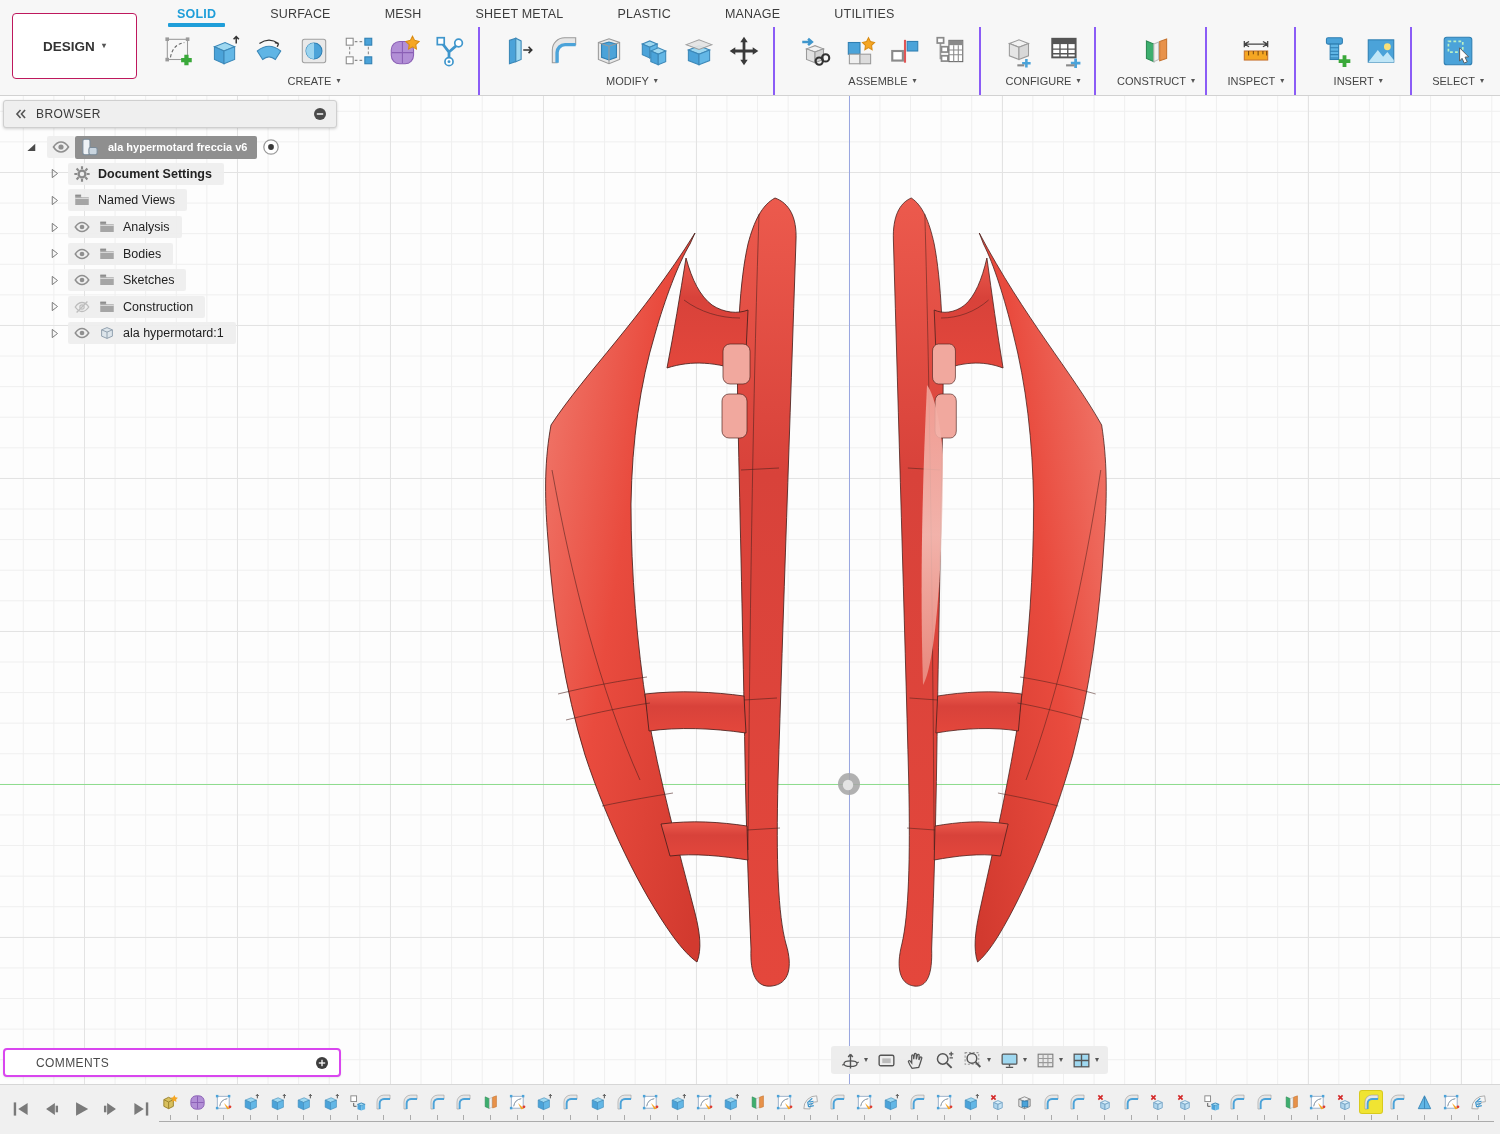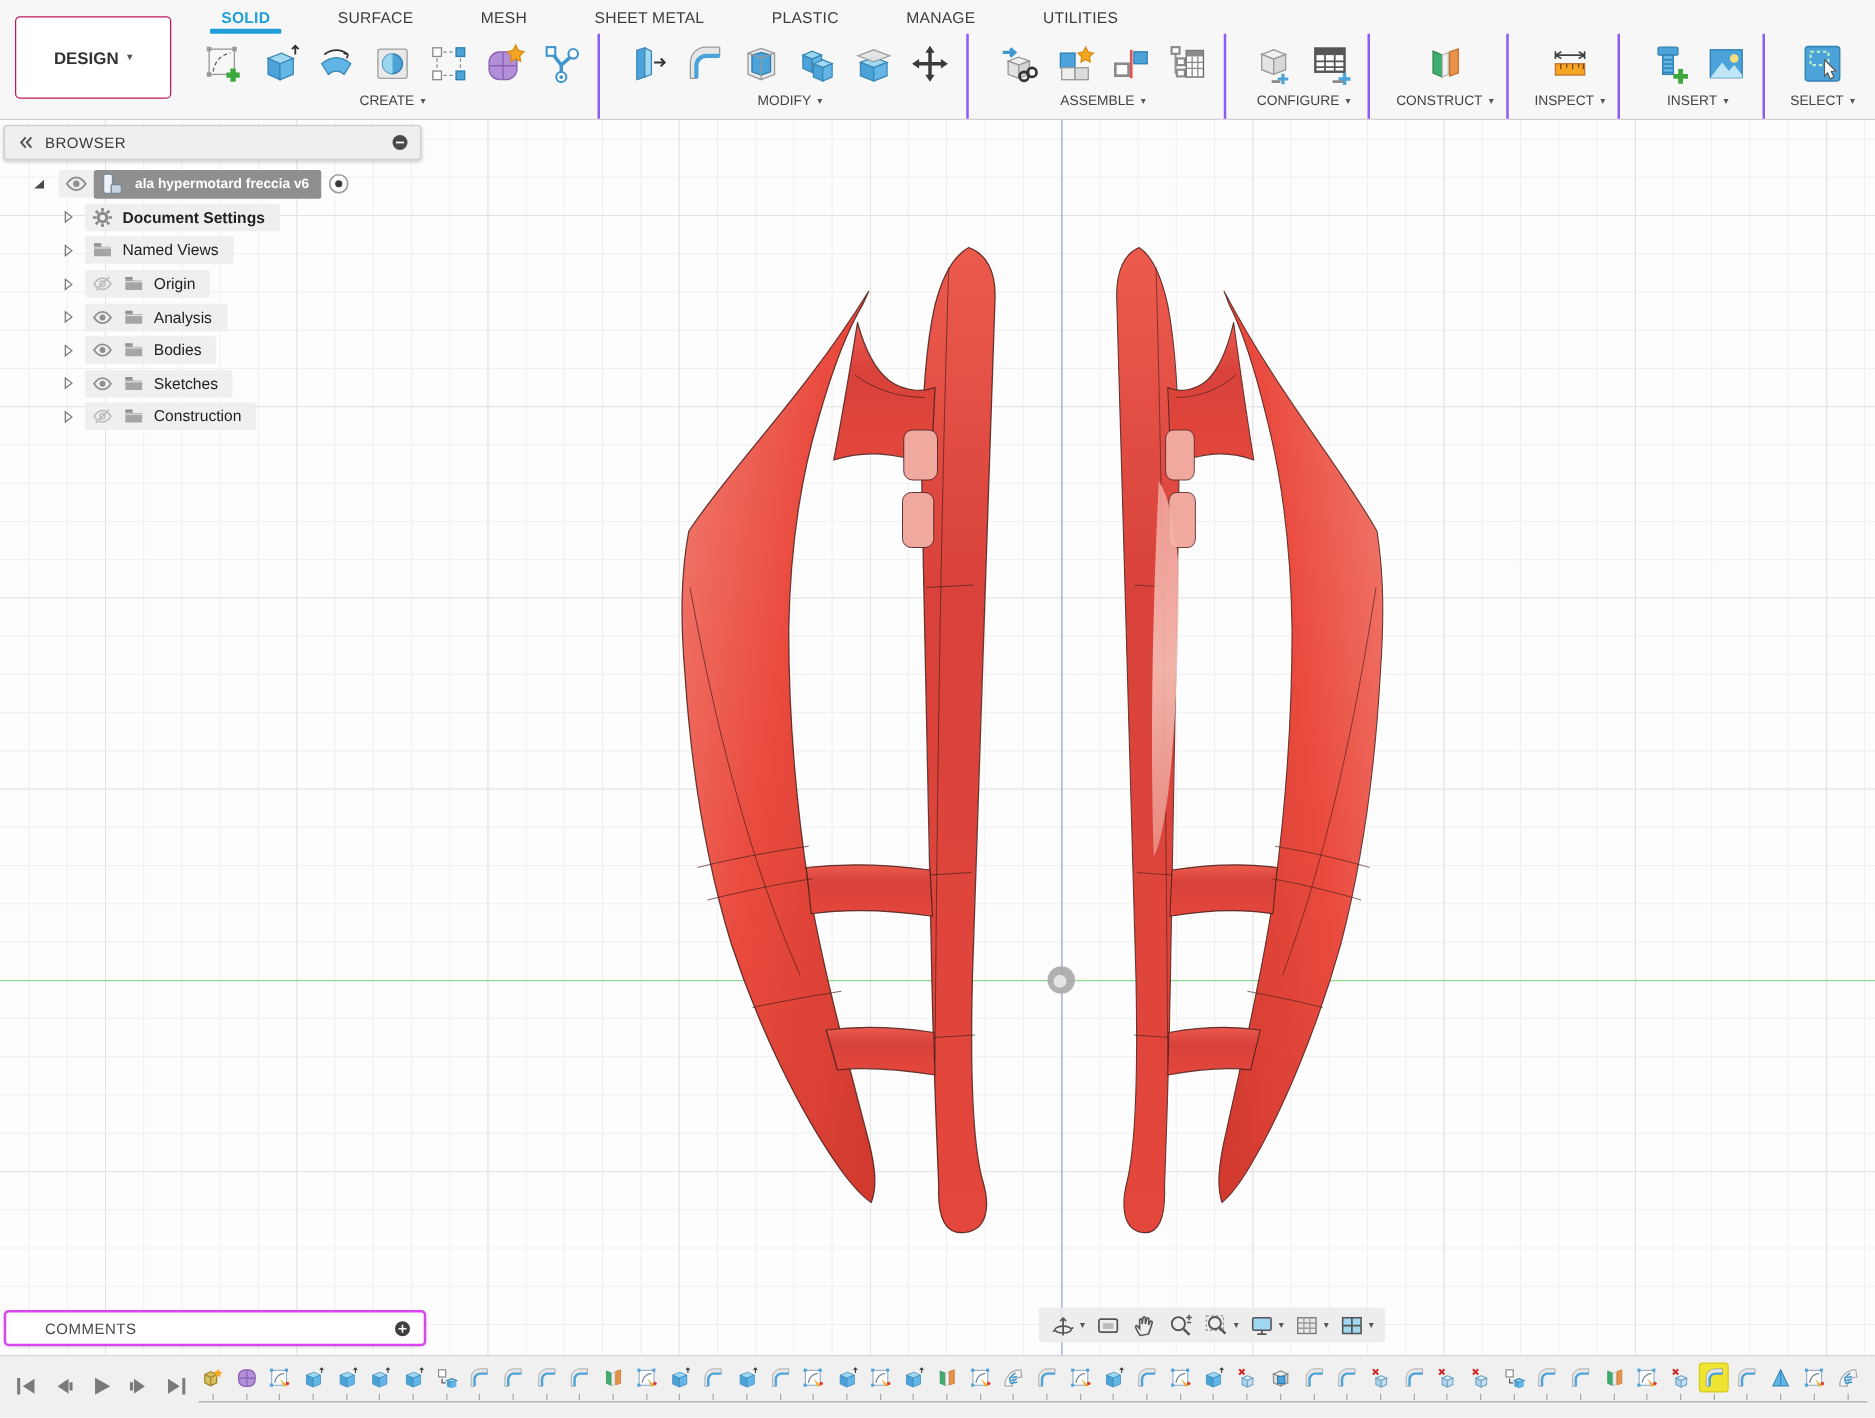--- a/index.html
+++ b/index.html
@@ -508,44 +508,20 @@
         </div>
         <div class="trow" style="padding-left: 44px;">
           <span class="caret">
             <svg viewBox="0 0 20 20">
               <path d="M7 4.5 L14 10 7 15.5 Z" fill="none" stroke="#777" stroke-width="1.3"></path>
             </svg>
           </span>
           <span class="rowpill" style="margin-left:6px;">
             <span class="bicon">
               <svg viewBox="0 0 20 20">
-                <path d="M2.5 10 C5 6.2 8 5 10 5 c2 0 5 1.2 7.5 5 C15 13.8 12 15 10 15 c-2 0 -5 -1.2 -7.5 -5 Z" fill="none" stroke="#bdbdbd" stroke-width="1.5"></path>
-                <circle cx="10" cy="10" r="2.4" fill="none" stroke="#bdbdbd" stroke-width="1.3"></circle>
-                <path d="M4 16 L16 4" stroke="#bdbdbd" stroke-width="1.5"></path>
-              </svg>
-            </span>
-            <span class="bicon">
-              <svg viewBox="0 0 20 20">
-                <path d="M2.5 5 h5.5 l1.5 2 h8 v8.5 h-15 Z" fill="#a5a5a5"></path>
-                <path d="M2.5 8.2 h15" stroke="#fff" stroke-width="1" opacity="0.7"></path>
-                <rect x="2.5" y="4" width="6.5" height="2" fill="#8d8d8d"></rect>
-              </svg>
-            </span>
-            <span>Origin</span>
-          </span>
-        </div>
-        <div class="trow" style="padding-left: 44px;">
-          <span class="caret">
-            <svg viewBox="0 0 20 20">
-              <path d="M7 4.5 L14 10 7 15.5 Z" fill="none" stroke="#777" stroke-width="1.3"></path>
-            </svg>
-          </span>
-          <span class="rowpill" style="margin-left:6px;">
-            <span class="bicon">
-              <svg viewBox="0 0 20 20">
                 <path d="M2.5 10 C5 6.2 8 5 10 5 c2 0 5 1.2 7.5 5 C15 13.8 12 15 10 15 c-2 0 -5 -1.2 -7.5 -5 Z" fill="none" stroke="#8f8f8f" stroke-width="1.6"></path>
                 <circle cx="10" cy="10" r="2.6" fill="#8f8f8f"></circle>
               </svg>
             </span>
             <span class="bicon">
               <svg viewBox="0 0 20 20">
                 <path d="M2.5 5 h5.5 l1.5 2 h8 v8.5 h-15 Z" fill="#a5a5a5"></path>
                 <path d="M2.5 8.2 h15" stroke="#fff" stroke-width="1" opacity="0.7"></path>
                 <rect x="2.5" y="4" width="6.5" height="2" fill="#8d8d8d"></rect>
               </svg>
@@ -616,20 +592,42 @@
             <span class="bicon">
               <svg viewBox="0 0 20 20">
                 <path d="M2.5 5 h5.5 l1.5 2 h8 v8.5 h-15 Z" fill="#a5a5a5"></path>
                 <path d="M2.5 8.2 h15" stroke="#fff" stroke-width="1" opacity="0.7"></path>
                 <rect x="2.5" y="4" width="6.5" height="2" fill="#8d8d8d"></rect>
               </svg>
             </span>
             <span>Construction</span>
           </span>
         </div>
+        <div class="trow" style="padding-left: 44px;">
+          <span class="caret">
+            <svg viewBox="0 0 20 20">
+              <path d="M7 4.5 L14 10 7 15.5 Z" fill="none" stroke="#777" stroke-width="1.3"></path>
+            </svg>
+          </span>
+          <span class="rowpill" style="margin-left:6px;">
+            <span class="bicon">
+              <svg viewBox="0 0 20 20">
+                <path d="M2.5 10 C5 6.2 8 5 10 5 c2 0 5 1.2 7.5 5 C15 13.8 12 15 10 15 c-2 0 -5 -1.2 -7.5 -5 Z" fill="none" stroke="#8f8f8f" stroke-width="1.6"></path>
+                <circle cx="10" cy="10" r="2.6" fill="#8f8f8f"></circle>
+              </svg>
+            </span>
+            <span class="bicon">
+              <svg viewBox="0 0 20 20">
+                <path d="M4 6.5 L10 4 16 6.5 16 13.5 10 16 4 13.5 Z" fill="#dde5eb" stroke="#8a9aa8"></path>
+                <path d="M4 6.5 L10 9 16 6.5 M10 9 V16" fill="none" stroke="#8a9aa8"></path>
+              </svg>
+            </span>
+            <span>ala hypermotard:1</span>
+          </span>
+        </div>
       </div>
   </div>
 </div>
 
 <div class="comments">
   <span class="comments-label">COMMENTS</span>
   <span class="hbtn">
       <svg viewBox="0 0 20 20">
         <circle cx="10" cy="10" r="7.5" fill="#3e3e3e"></circle>
         <rect x="6" y="9.2" width="8" height="1.6" fill="#fff"></rect>

